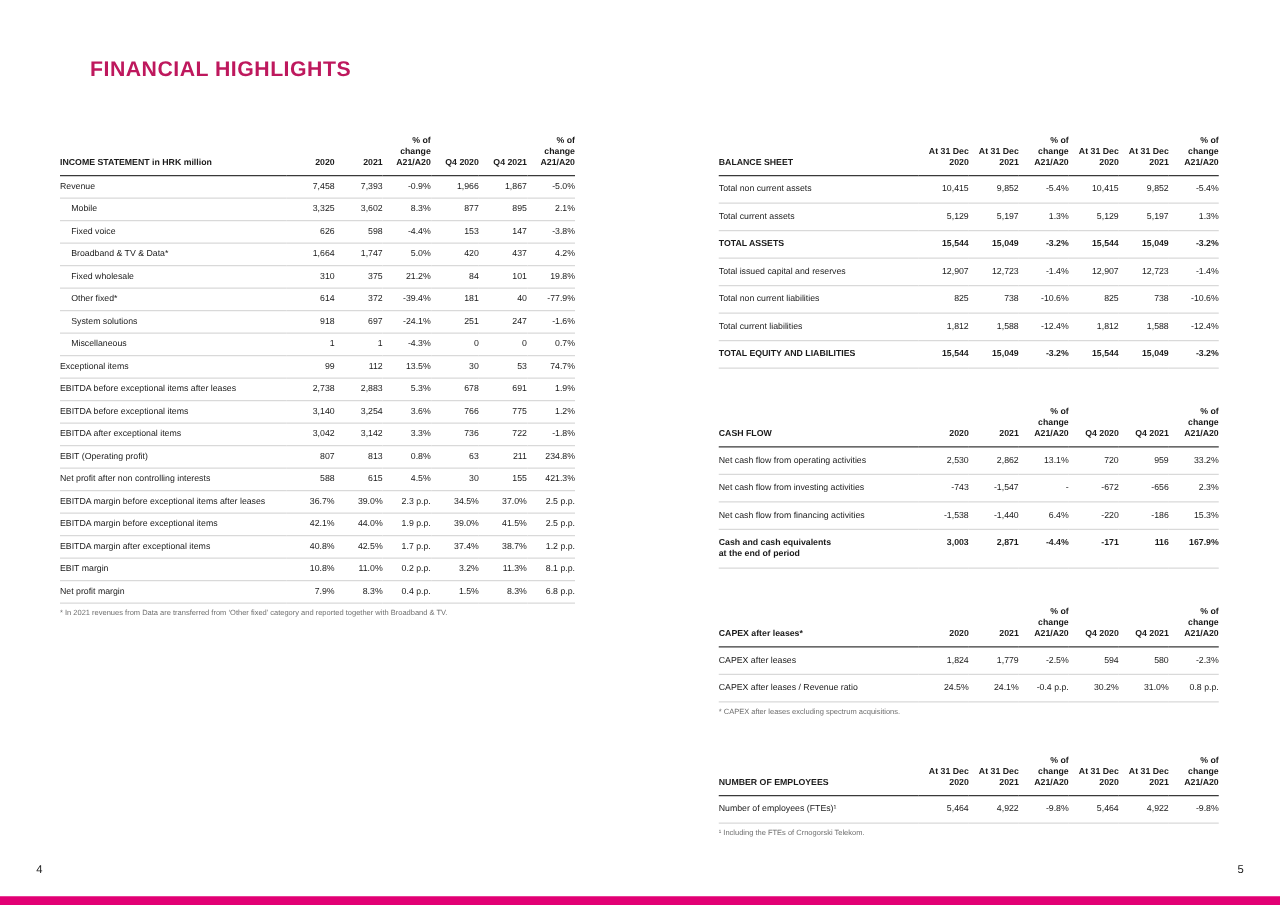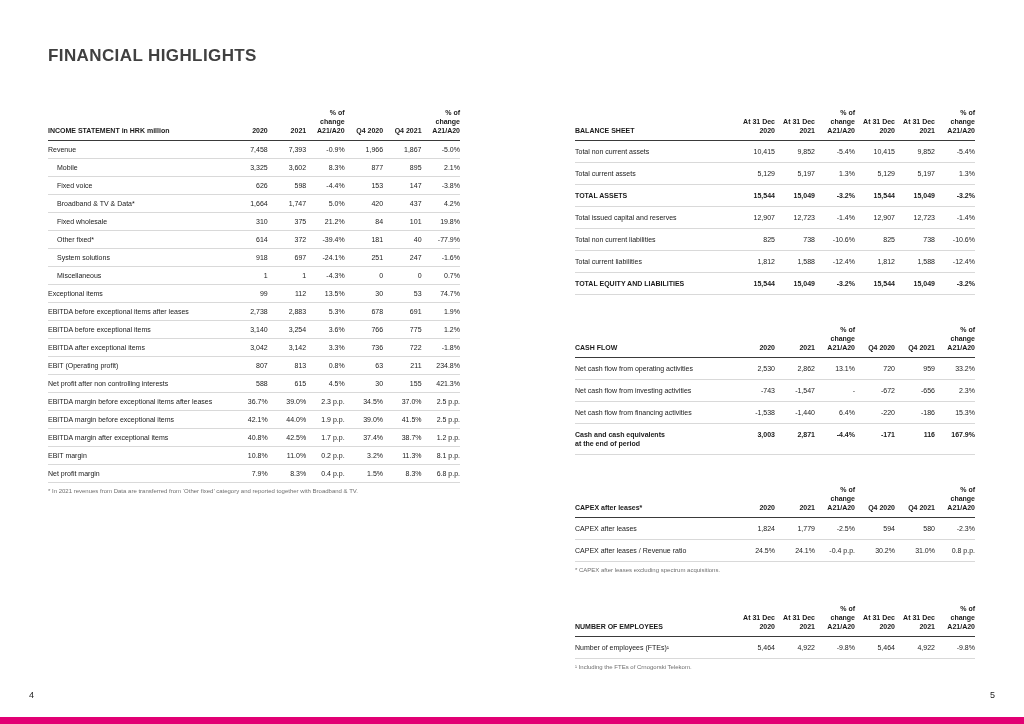--- a/index.html
+++ b/index.html
@@ -46,21 +46,21 @@
     font-size: 6px; line-height: 7px; color: #6f6f6f; margin-top: 5px;
   }
   .page-num { position: absolute; bottom: 24px; font-size: 9px; color: #222; }
   .page-num.left  { left: 29px; }
   .page-num.right { right: 29px; }
   .bottom-bar { position: absolute; left: 0; bottom: 0; width: 100%; height: 7px; }
 </style>
 </head>
 <body>
 
-<div class="page-title" style="color: #404040;">FINANCIAL HIGHLIGHTS</div>
+<div class="page-title" style="color: #be185d; margin-left: 24px;">FINANCIAL HIGHLIGHTS</div>
 
 <div class="col col-left">
   <div class="tbl-host">
       <table class="ft">
         <colgroup>
           <col class="c-lbl">
           <col>
           <col>
           <col>
           <col>

